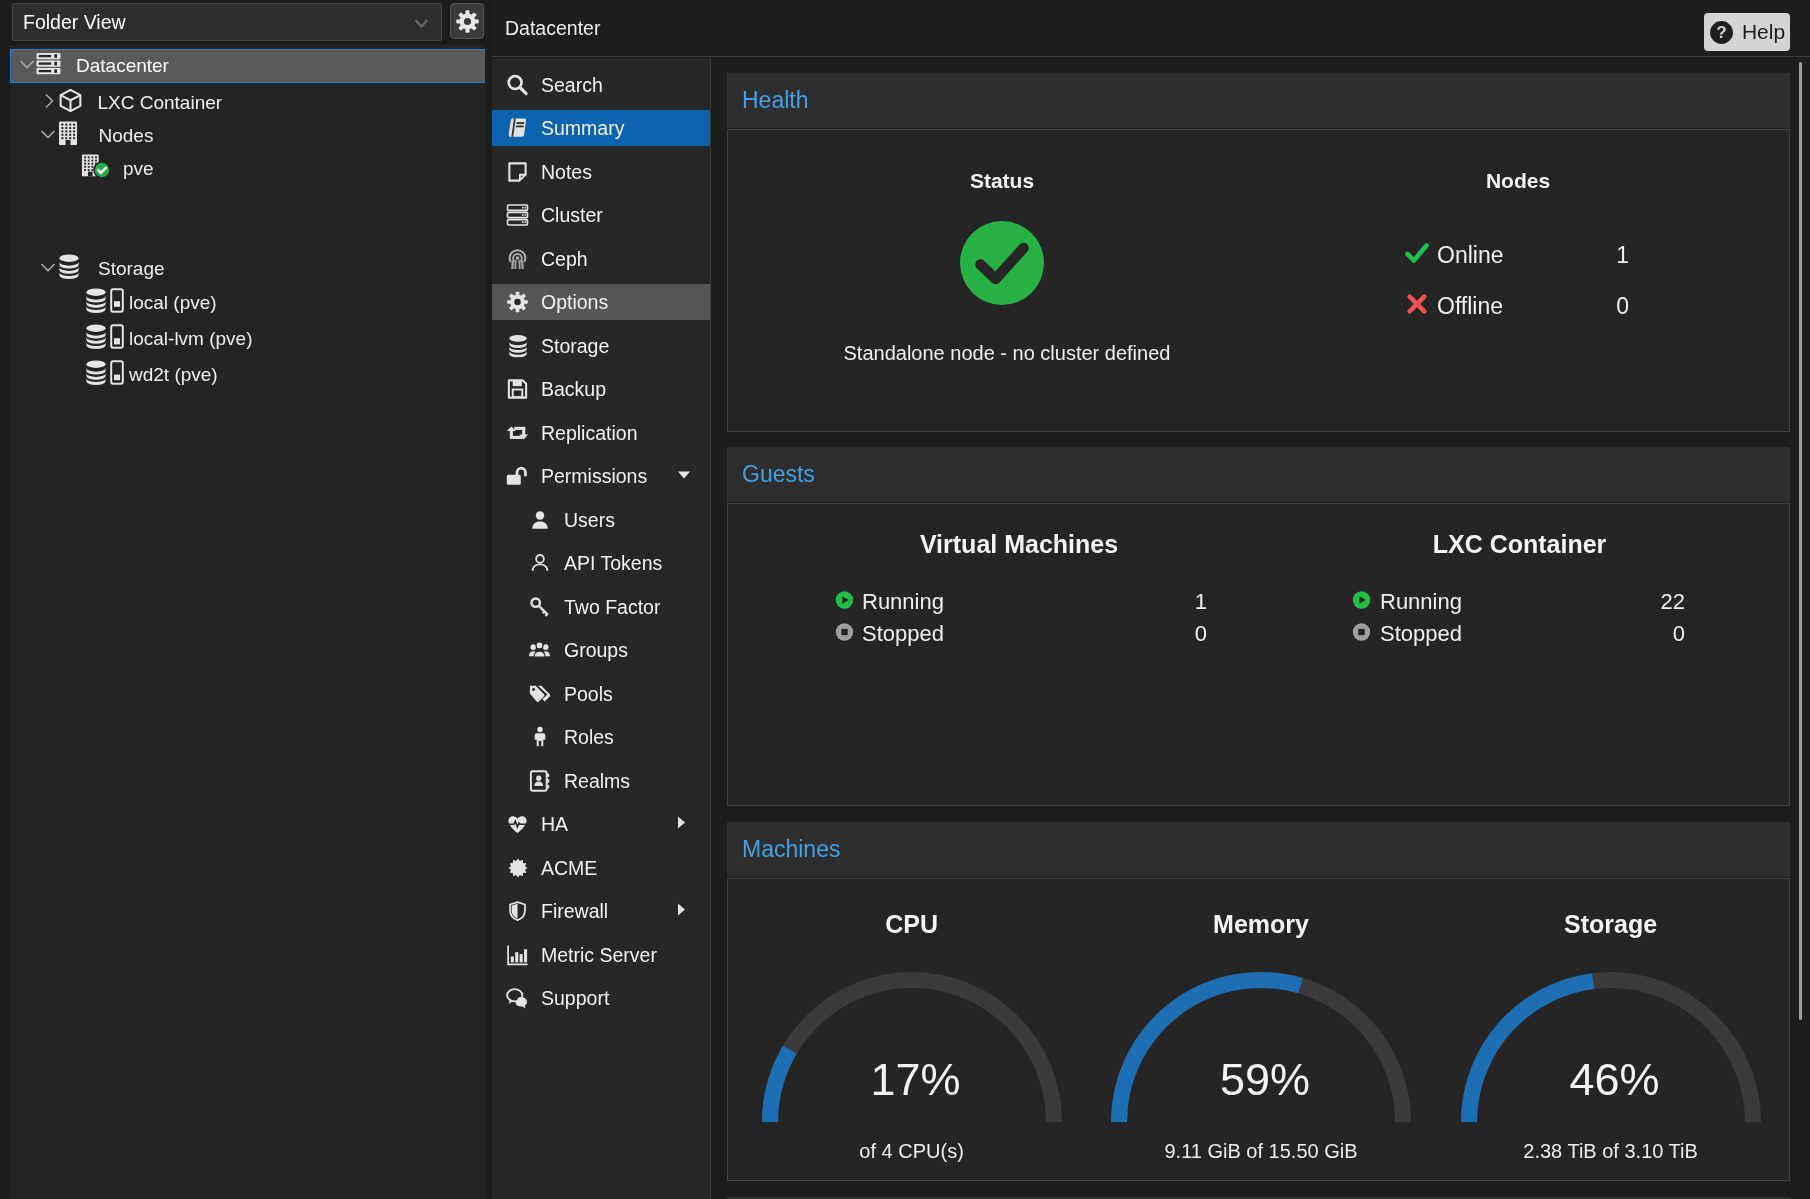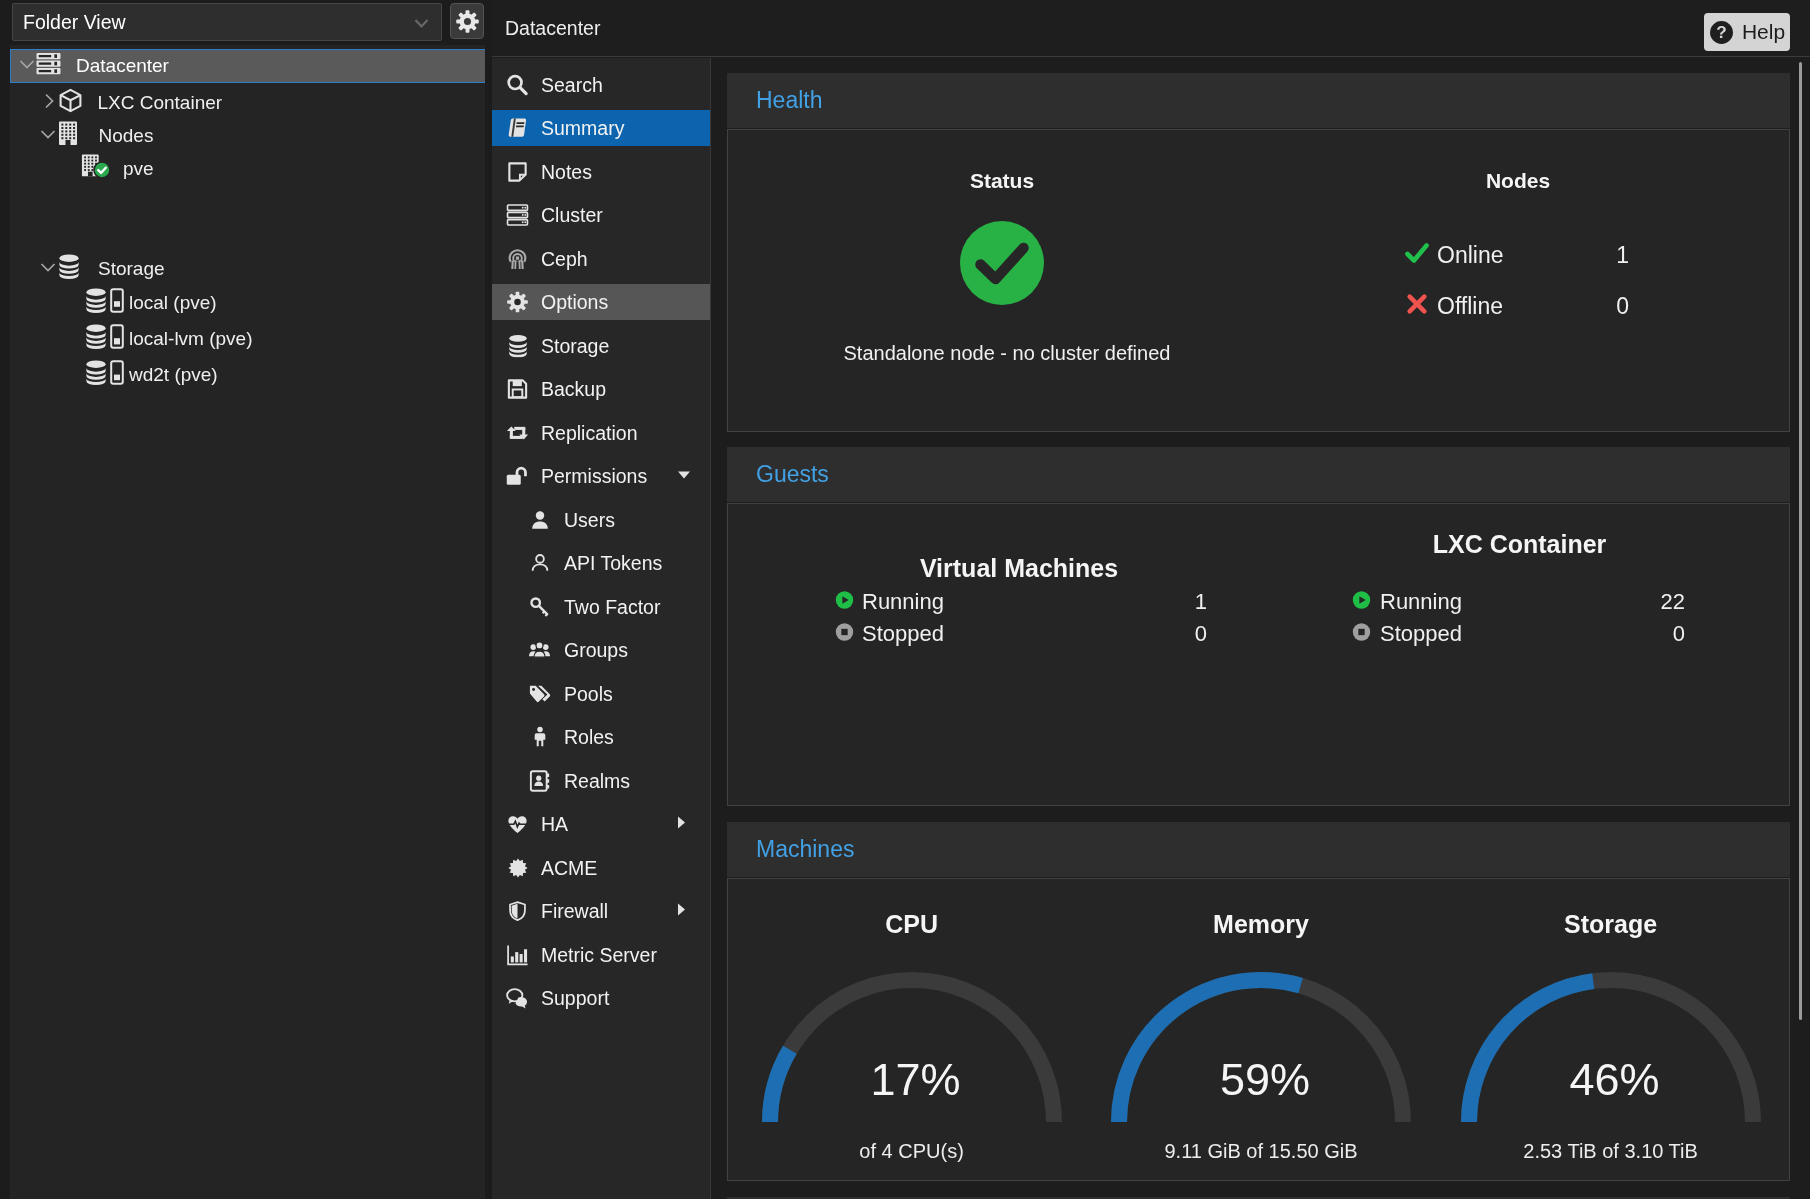--- a/index.html
+++ b/index.html
@@ -31,21 +31,21 @@
 .nitem .nicon { position:absolute; top:50%; transform:translateY(-50%); left:14px; width:23px; display:flex; justify-content:center; }
 .nitem .nlabel { position:absolute; left:49px; top:50%; transform:translateY(-50%); }
 .nitem.sub .nicon { left:36px; }
 .nitem.sub .nlabel { left:72px; }
 .nitem.sel { background:#0c64ae; }
 .nitem.hov { background:#565656; }
 .ncaret { position:absolute; right:24px; top:50%; transform:translateY(-50%); }
 
 
 .panel { position:absolute; left:727px; width:1063px; }
-.phead { position:absolute; left:0; top:0; right:0; height:55px; background:#2e2e2e; color:#42a1e4; font-size:23px; line-height:55px; padding-left:29px; }
+.phead { position:absolute; left:0; top:0; right:0; height:55px; background:#2e2e2e; color:#42a1e4; font-size:23px; line-height:55px; padding-left:15px; }
 .pbody { position:absolute; left:0; top:56px; right:0; bottom:0; background:#252525; border:1px solid #424242; }
 .h2 { position:absolute; transform:translate(-50%,-50%); font-weight:bold; color:#f5f5f5; }
 .rowtxt { position:absolute; transform:translateY(-50%); color:#f0f0f0; font-size:22px; white-space:nowrap; }
 .rowval { position:absolute; transform:translateY(-50%); color:#f0f0f0; font-size:22px; text-align:right; }
 .rowic { position:absolute; transform:translateY(-50%); }
 
 #scrollthumb { position:absolute; left:1799px; top:62px; width:3px; height:958px; background:#9b9b9b; border-radius:1.5px; }
 #nextpanel { position:absolute; left:727px; top:1197px; width:1063px; height:2px; background:#2e2e2e; }
 </style>
 </head>
@@ -499,21 +499,21 @@
           <line x1="20" y1="4" x2="4" y2="20" stroke="#ef5350" stroke-width="5" stroke-linecap="round"></line>
         </svg></div>
 <div class="rowtxt" style="left:709px;top:175.8px;font-size:23px;">Offline</div>
 <div class="rowval" style="left:805px;top:175.8px;width:96px;font-size:23px;">0</div>
     </div>
 </div>
 
 <div class="panel" id="p-guests" style="top:447px; height:359px;border-radius:7px;">
   <div class="phead">Guests</div>
   <div class="pbody">
-      <div class="h2" style="left:291px;top:39.5px;font-size:25px;margin-top:24px;">Virtual Machines</div>
+      <div class="h2" style="left:291px;top:39.5px;font-size:25px;">Virtual Machines</div>
 <div class="h2" style="left:791.5px;top:39.5px;font-size:25px;">LXC Container</div>
 <div class="rowic" style="left:106.5px;top:98px;"><svg width="19" height="19" viewBox="0 0 24 24">
           <circle cx="12" cy="12" r="11" fill="#1fbf47"></circle>
           <path d="M9.3 7.2 V16.8 L17.3 12 Z" fill="#252525"></path>
         </svg></div>
 <div class="rowtxt" style="left:134px;top:98px;">Running</div>
 <div class="rowval" style="left:379px;top:98px;width:100px;">1</div>
 <div class="rowic" style="left:106.5px;top:130.2px;"><svg width="19" height="19" viewBox="0 0 24 24">
           <circle cx="12" cy="12" r="11" fill="#9f9f9f"></circle>
           <rect x="8" y="8" width="8" height="8" fill="#252525"></rect>
@@ -551,18 +551,18 @@
           <path d="M18 160 A142 142 0 0 1 199.6 23.6" fill="none" stroke="#1d6eb2" stroke-width="16"></path>
         </svg></div>
 <div class="abs" style="left:537px;top:201px;transform:translate(-50%,-50%);font-size:45px;color:#f5f5f5;">59%</div>
 <div class="abs" style="left:533px;top:272px;transform:translate(-50%,-50%);font-size:20px;color:#ededed;white-space:nowrap;">9.11 GiB of 15.50 GiB</div>
 <div class="h2" style="left:882.6px;top:45px;font-size:25px;">Storage</div>
 <div class="abs" style="left:722.6px;top:82.69999999999999px;"><svg width="320" height="170" viewBox="0 0 320 170">
           <path d="M18 160 A142 142 0 0 1 302 160" fill="none" stroke="#3b3b3b" stroke-width="16"></path>
           <path d="M18 160 A142 142 0 0 1 142.2 19.1" fill="none" stroke="#1d6eb2" stroke-width="16"></path>
         </svg></div>
 <div class="abs" style="left:886.6px;top:201px;transform:translate(-50%,-50%);font-size:45px;color:#f5f5f5;">46%</div>
-<div class="abs" style="left:882.6px;top:272px;transform:translate(-50%,-50%);font-size:20px;color:#ededed;white-space:nowrap;">2.53 TiB of 3.10 TiB</div>
+<div class="abs" style="left:882.6px;top:272px;transform:translate(-50%,-50%);font-size:20px;color:#ededed;white-space:nowrap;">2.38 TiB of 3.10 TiB</div>
     </div>
 </div>
 
 <div id="scrollthumb"></div>
 <div id="nextpanel"></div>
 
 </body></html>

